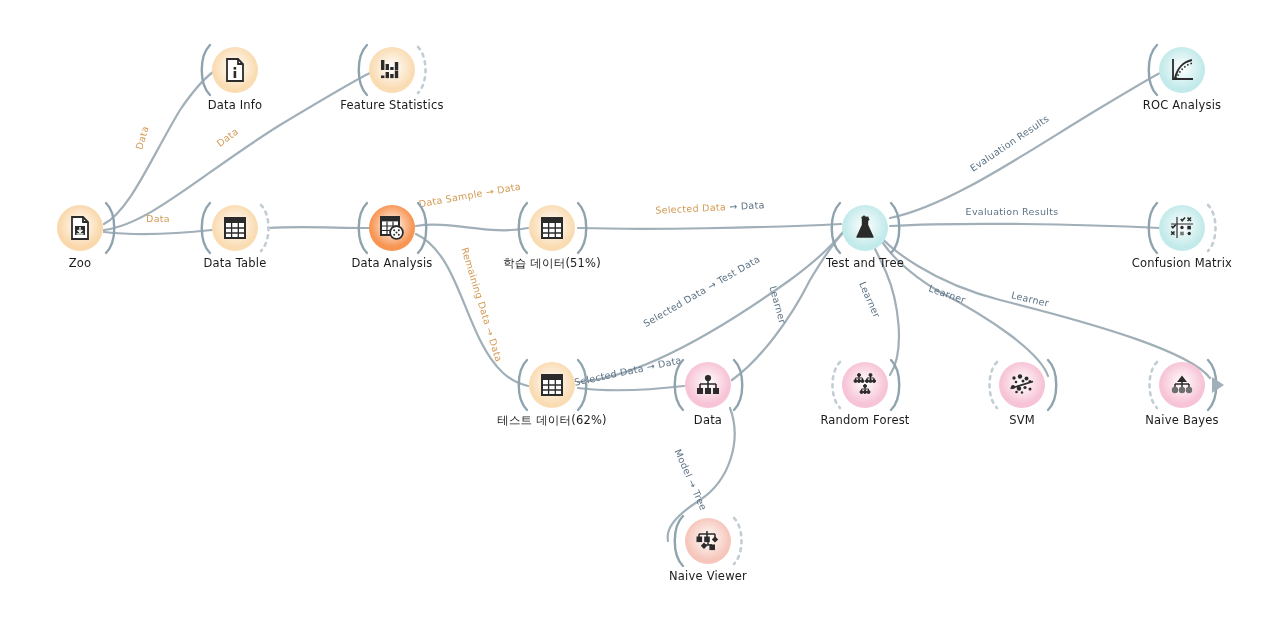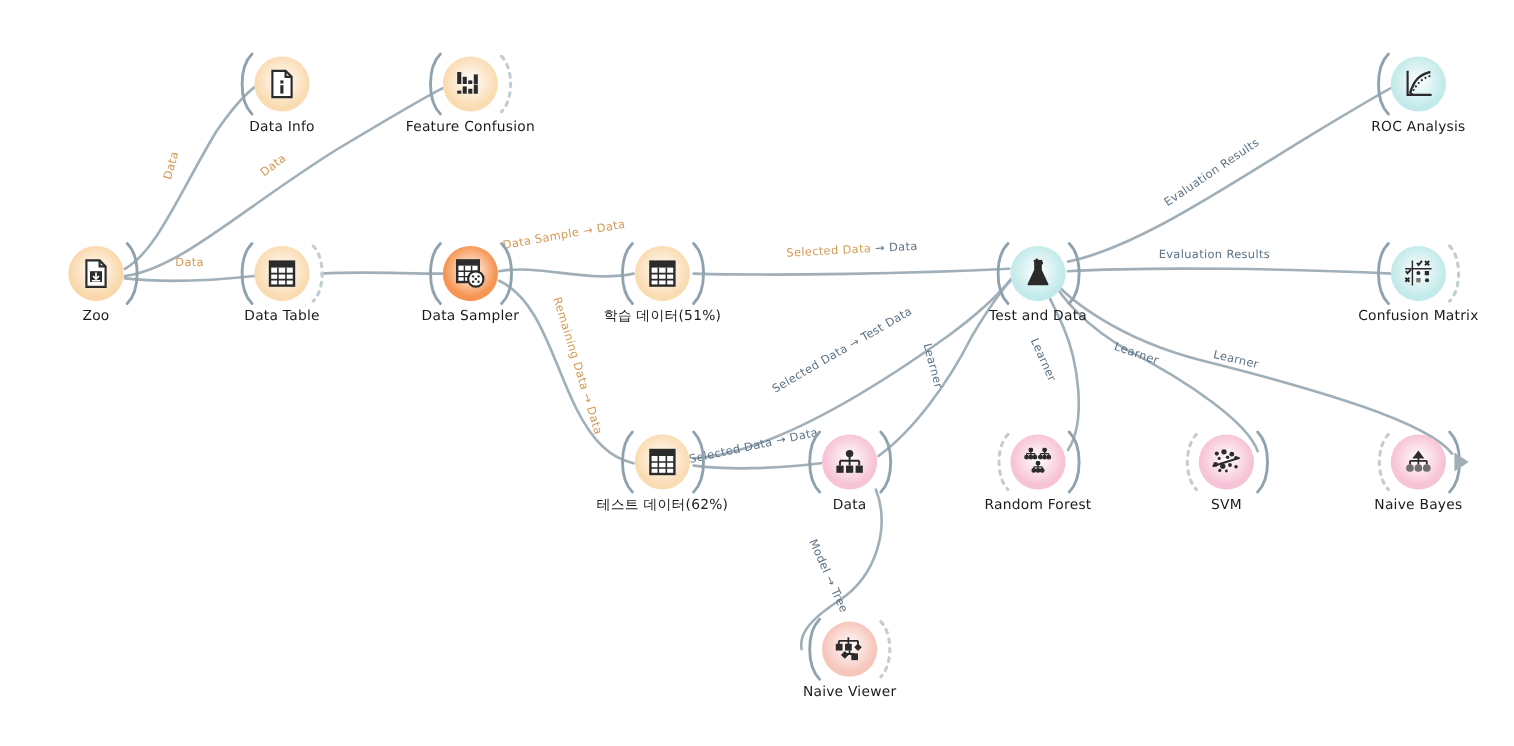--- a/index.html
+++ b/index.html
@@ -182,21 +182,21 @@
         <rect x="2" y="2" width="3.4" height="10" fill="#2b2b2b"></rect>
         <rect x="6.6" y="6" width="3.4" height="6" fill="#2b2b2b"></rect>
         <rect x="11.2" y="9" width="3.4" height="3" fill="#2b2b2b"></rect>
         <rect x="15.8" y="4" width="3.4" height="8" fill="#2b2b2b"></rect>
         <rect x="2" y="17.5" width="3.4" height="2.6" fill="#2b2b2b"></rect>
         <rect x="6.6" y="14" width="3.4" height="6.1" fill="#2b2b2b"></rect>
         <rect x="11.2" y="16" width="3.4" height="4.1" fill="#2b2b2b"></rect>
         <rect x="15.8" y="12.5" width="3.4" height="7.6" fill="#2b2b2b"></rect>
       </svg>
         </div>
-        <div class="node-label">Feature Confusion</div>
+        <div class="node-label">Feature Statistics</div>
       </div>
       <div class="node" style="left: 235px; top: 228px;">
         <svg class="anchor-arc" width="18" height="56" viewBox="0 0 18 56" style="left: -39px; top: -28px;">
           <path d="M14 3 C 3 14 3 42 14 53" fill="none" stroke="#8fa3ae" stroke-width="2.4" stroke-linecap="round"></path>
         </svg>
         <svg class="anchor-arc" width="18" height="56" viewBox="0 0 18 56" style="left: 22px; top: -28px;">
           <path d="M4 5 C 14 15 14 41 4 51" fill="none" stroke="#c2cdd4" stroke-width="2.6" stroke-linecap="round" stroke-dasharray="3 5"></path>
         </svg>
         <div class="node-body" style="background: radial-gradient(circle at 50% 45%, rgb(255, 255, 255) 0%, rgb(250, 220, 179) 62%, rgb(250, 220, 179) 100%);">
           <svg class="icon-svg" width="24" height="24" viewBox="0 0 24 24">
@@ -220,21 +220,21 @@
         <rect x="2" y="2" width="18" height="4.4" fill="#2b2b2b"></rect>
         <path d="M8 6.4 V20 M14 6.4 V20 M2 11 H20 M2 15.5 H20" stroke="#2b2b2b" stroke-width="1.2"></path>
         <circle cx="17.5" cy="17.5" r="6.4" fill="#fff" stroke="#2b2b2b" stroke-width="1.8"></circle>
         <circle cx="15.2" cy="15.3" r="1" fill="#2b2b2b"></circle>
         <circle cx="19.8" cy="15.3" r="1" fill="#2b2b2b"></circle>
         <circle cx="17.5" cy="17.5" r="1" fill="#2b2b2b"></circle>
         <circle cx="15.2" cy="19.8" r="1" fill="#2b2b2b"></circle>
         <circle cx="19.8" cy="19.8" r="1" fill="#2b2b2b"></circle>
       </svg>
         </div>
-        <div class="node-label">Data Sampler</div>
+        <div class="node-label">Data Analysis</div>
       </div>
       <div class="node" style="left: 552px; top: 228px;">
         <svg class="anchor-arc" width="18" height="56" viewBox="0 0 18 56" style="left: -39px; top: -28px;">
           <path d="M14 3 C 3 14 3 42 14 53" fill="none" stroke="#8fa3ae" stroke-width="2.4" stroke-linecap="round"></path>
         </svg>
         <svg class="anchor-arc" width="18" height="56" viewBox="0 0 18 56" style="left: 22px; top: -28px;">
           <path d="M4 3 C 15 14 15 42 4 53" fill="none" stroke="#8fa3ae" stroke-width="2.4" stroke-linecap="round"></path>
         </svg>
         <div class="node-body" style="background: radial-gradient(circle at 50% 45%, rgb(255, 255, 255) 0%, rgb(250, 220, 179) 62%, rgb(250, 220, 179) 100%);">
           <svg class="icon-svg" width="24" height="24" viewBox="0 0 24 24">
@@ -306,21 +306,21 @@
           <path d="M4 3 C 15 14 15 42 4 53" fill="none" stroke="#8fa3ae" stroke-width="2.4" stroke-linecap="round"></path>
         </svg>
         <div class="node-body" style="background: radial-gradient(circle at 50% 45%, rgb(255, 255, 255) 0%, rgb(195, 234, 234) 62%, rgb(195, 234, 234) 100%);">
           <svg class="icon-svg" width="22" height="26" viewBox="0 0 22 26">
         <path d="M8.5 3 V10 L3 22 H19 L13.5 10 V3 Z" fill="#2b2b2b" stroke="#2b2b2b" stroke-width="1.4" stroke-linejoin="round"></path>
         <rect x="7.5" y="1.6" width="7" height="1.8" fill="#2b2b2b"></rect>
         <circle cx="13.8" cy="4.2" r="1.5" fill="#2b2b2b"></circle>
         <circle cx="10" cy="1.6" r="1.2" fill="#2b2b2b"></circle>
       </svg>
         </div>
-        <div class="node-label">Test and Data</div>
+        <div class="node-label">Test and Tree</div>
       </div>
       <div class="node" style="left: 865px; top: 385px;">
         <svg class="anchor-arc" width="18" height="56" viewBox="0 0 18 56" style="left: 22px; top: -28px;">
           <path d="M4 3 C 15 14 15 42 4 53" fill="none" stroke="#8fa3ae" stroke-width="2.4" stroke-linecap="round"></path>
         </svg>
         <svg class="anchor-arc" width="18" height="56" viewBox="0 0 18 56" style="left: -39px; top: -28px;">
           <path d="M14 5 C 4 15 4 41 14 51" fill="none" stroke="#c2cdd4" stroke-width="2.6" stroke-linecap="round" stroke-dasharray="3 5"></path>
         </svg>
         <div class="node-body" style="background: radial-gradient(circle at 50% 45%, rgb(255, 255, 255) 0%, rgb(247, 195, 214) 62%, rgb(247, 195, 214) 100%);">
           <svg class="icon-svg" width="26" height="24" viewBox="0 0 26 24">

